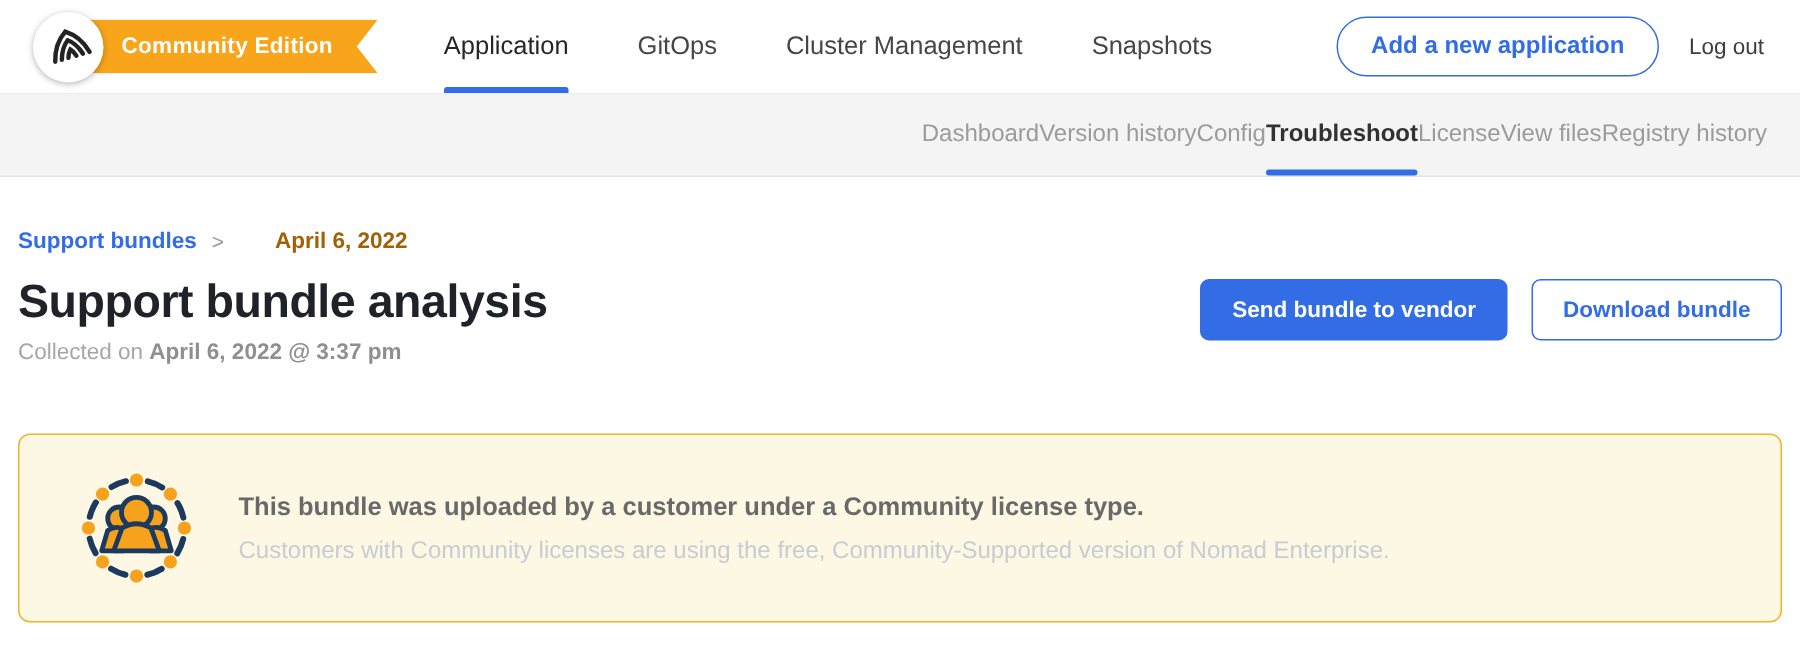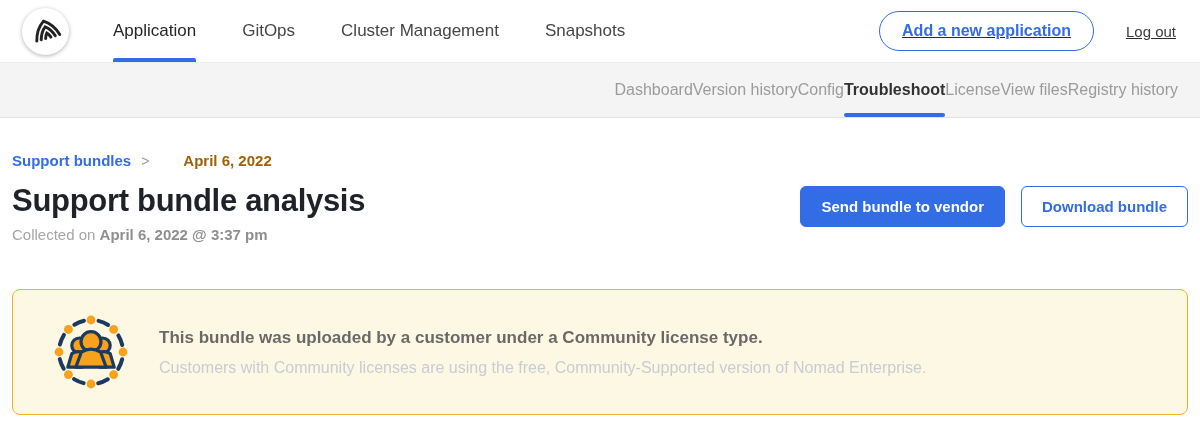--- a/index.html
+++ b/index.html
@@ -20,21 +20,21 @@
   .ribbon {
     margin-left:-18px; height:36px; line-height:36px; background:#F8A51B; color:#fff;
     font-size:15px; font-weight:700; letter-spacing:.2px; padding:0 30px;
     clip-path:polygon(0 0,100% 0,93% 50%,100% 100%,0 100%);
     white-space:nowrap;
   }
   .top-tabs { display:flex; gap:46px; margin-left:44px; height:62px; }
   .top-tab { display:flex; align-items:center; font-size:17px; color:#464646; position:relative; cursor:pointer; white-space:nowrap; }
   .top-tab.active { color:#262626; }
   .top-tab.active::after { content:""; position:absolute; left:0; right:0; bottom:0; height:4px; background:#326DE6; border-radius:2px 2px 0 0; }
-  .top-right { margin-left:auto; display:flex; align-items:center; gap:32px;text-decoration:underline; }
+  .top-right { margin-left:auto; display:flex; align-items:center; gap:20px; }
   .btn-add {
     border:1px solid #326DE6; background:#fff; color:#326DE6; font-family:inherit;
     font-size:16px; font-weight:700; padding:10px 22px; border-radius:22px; cursor:pointer; white-space:nowrap;
   }
   .logout { font-size:15px; color:#3d3d3d; cursor:pointer; white-space:nowrap; }
 
   
   .subnav {
     height:56px; background:#F4F4F4; border-top:1px solid #ededed; border-bottom:1px solid #E3E3E3;
     display:flex; justify-content:flex-end; align-items:stretch; padding:0 22px;
@@ -79,20 +79,21 @@
       <span>
         <svg width="44" height="44" viewBox="0 0 48 48">
           <g fill="none" stroke="#232323" stroke-width="3.2" stroke-linecap="round" transform="rotate(-16 24 25)">
             <path d="M11,34 C13,26 18,19 24,15 C30,19 35,26 37,34"></path>
             <path d="M16,34 C17.5,29 20.5,24 24,21.5 C27.5,24 30.5,29 32,34"></path>
             <path d="M21,34 C22,31 23,29.5 24,28.5 C25,29.5 26,31 27,34"></path>
           </g>
         </svg>
       </span>
     </div>
+    <div class="ribbon">Community Edition</div>
   </div>
 
   <nav class="top-tabs">
     <div class="top-tab active">Application</div>
     <div class="top-tab">GitOps</div>
     <div class="top-tab">Cluster Management</div>
     <div class="top-tab">Snapshots</div>
   </nav>
 
   <div class="top-right">

